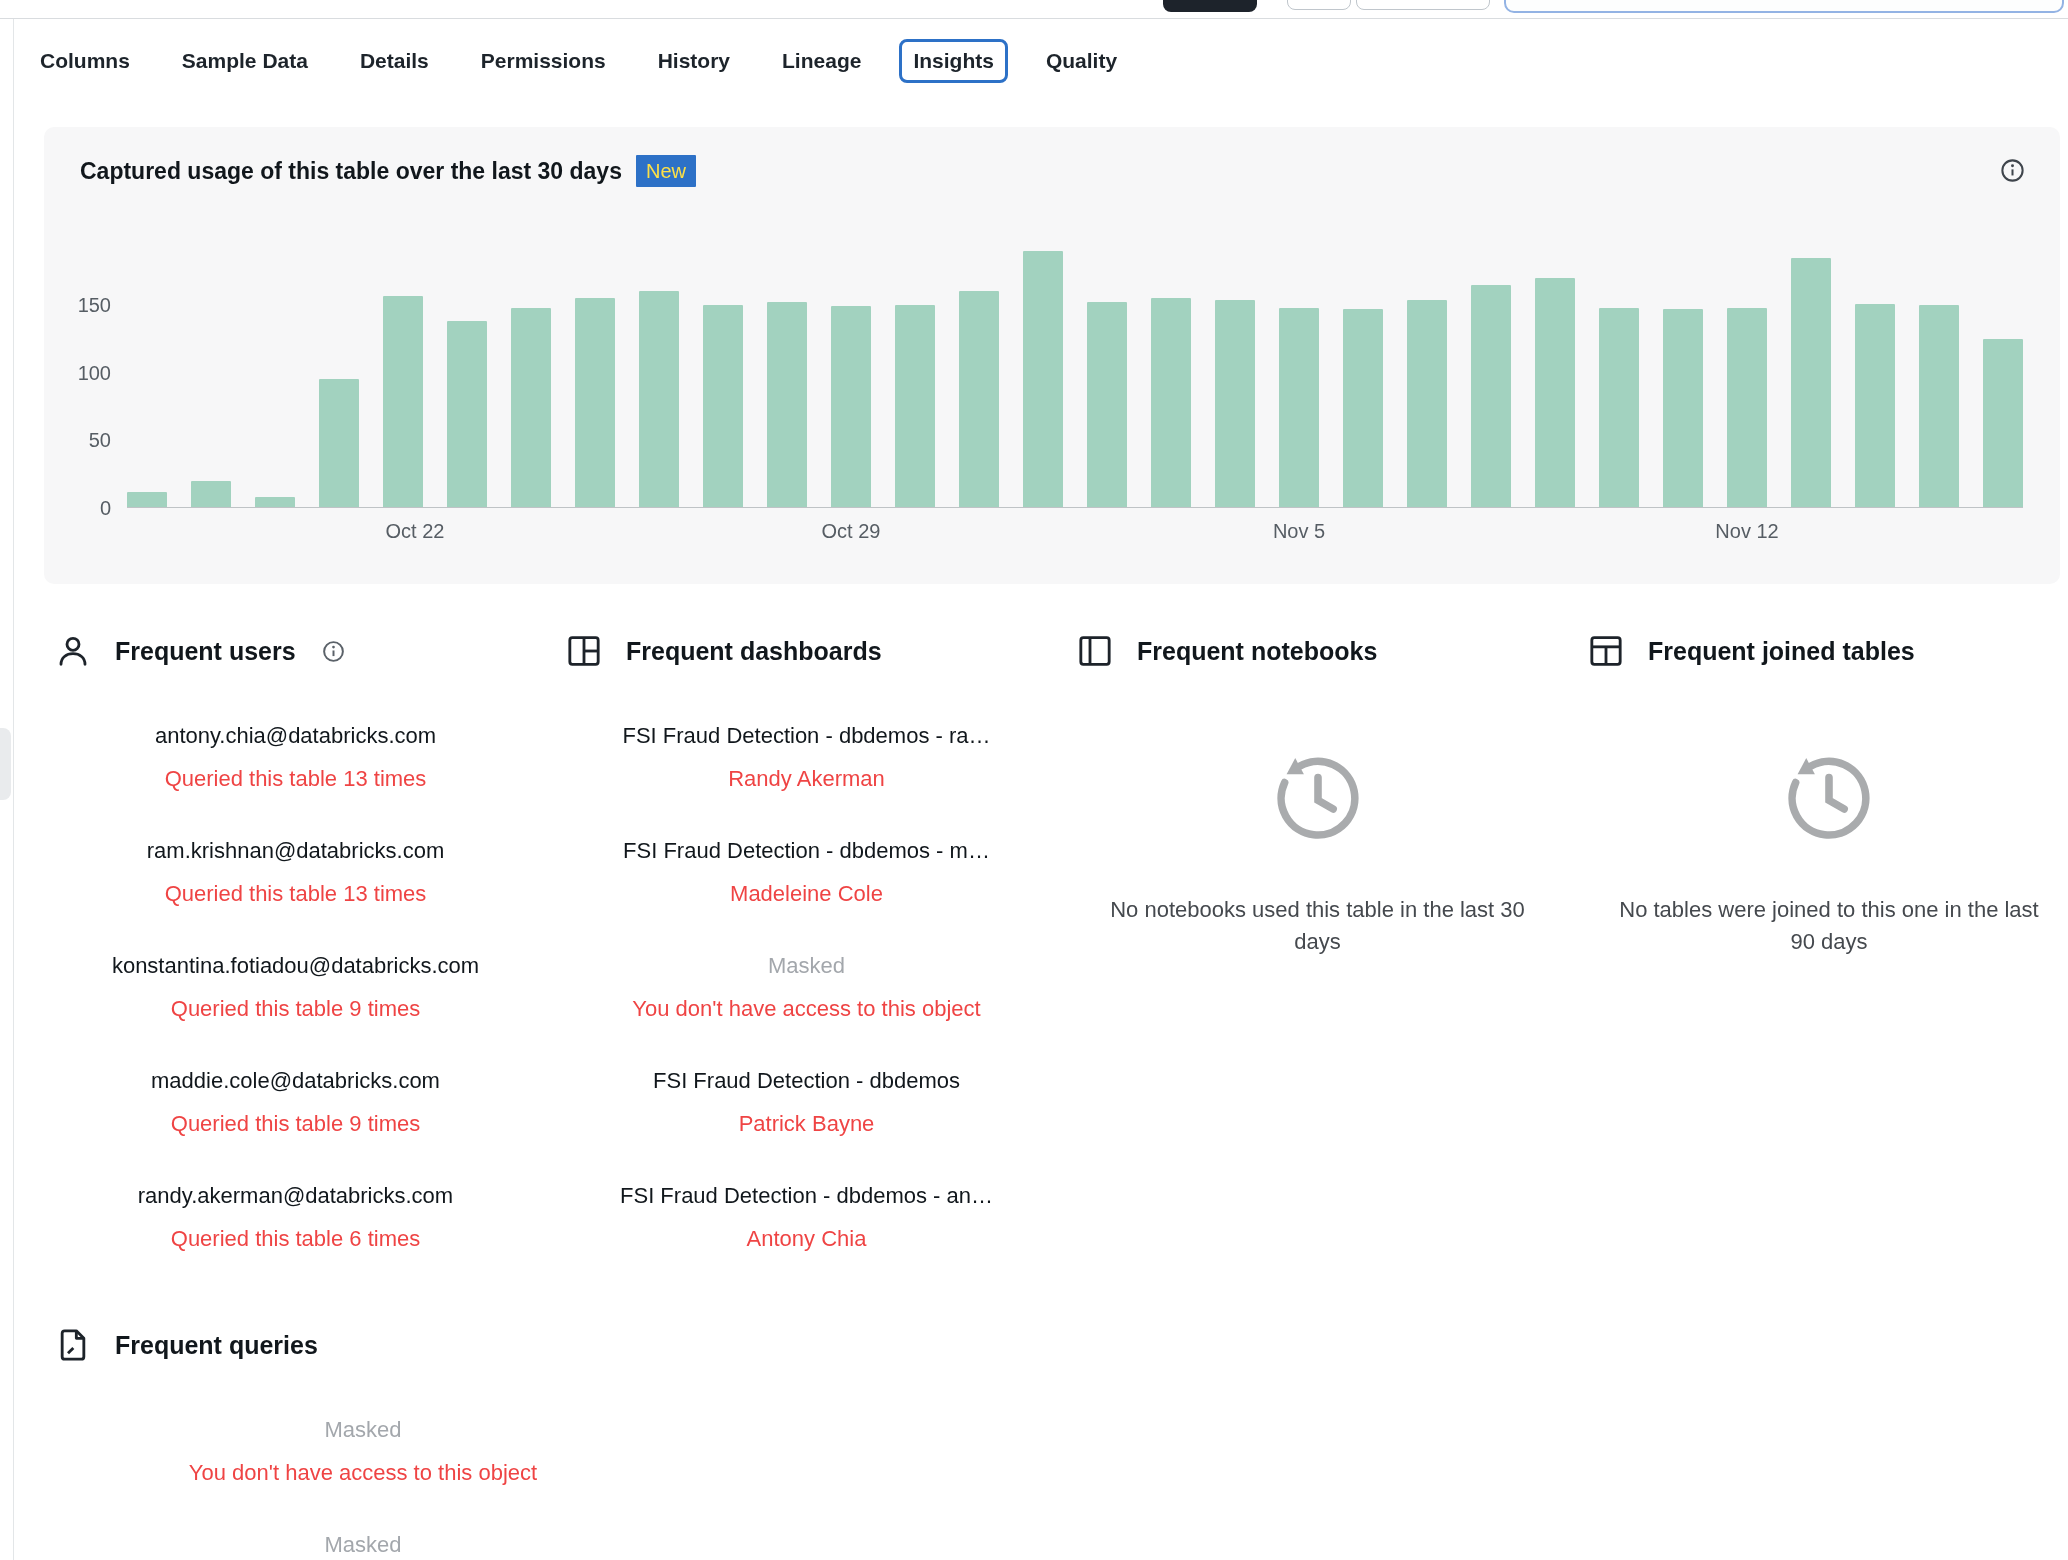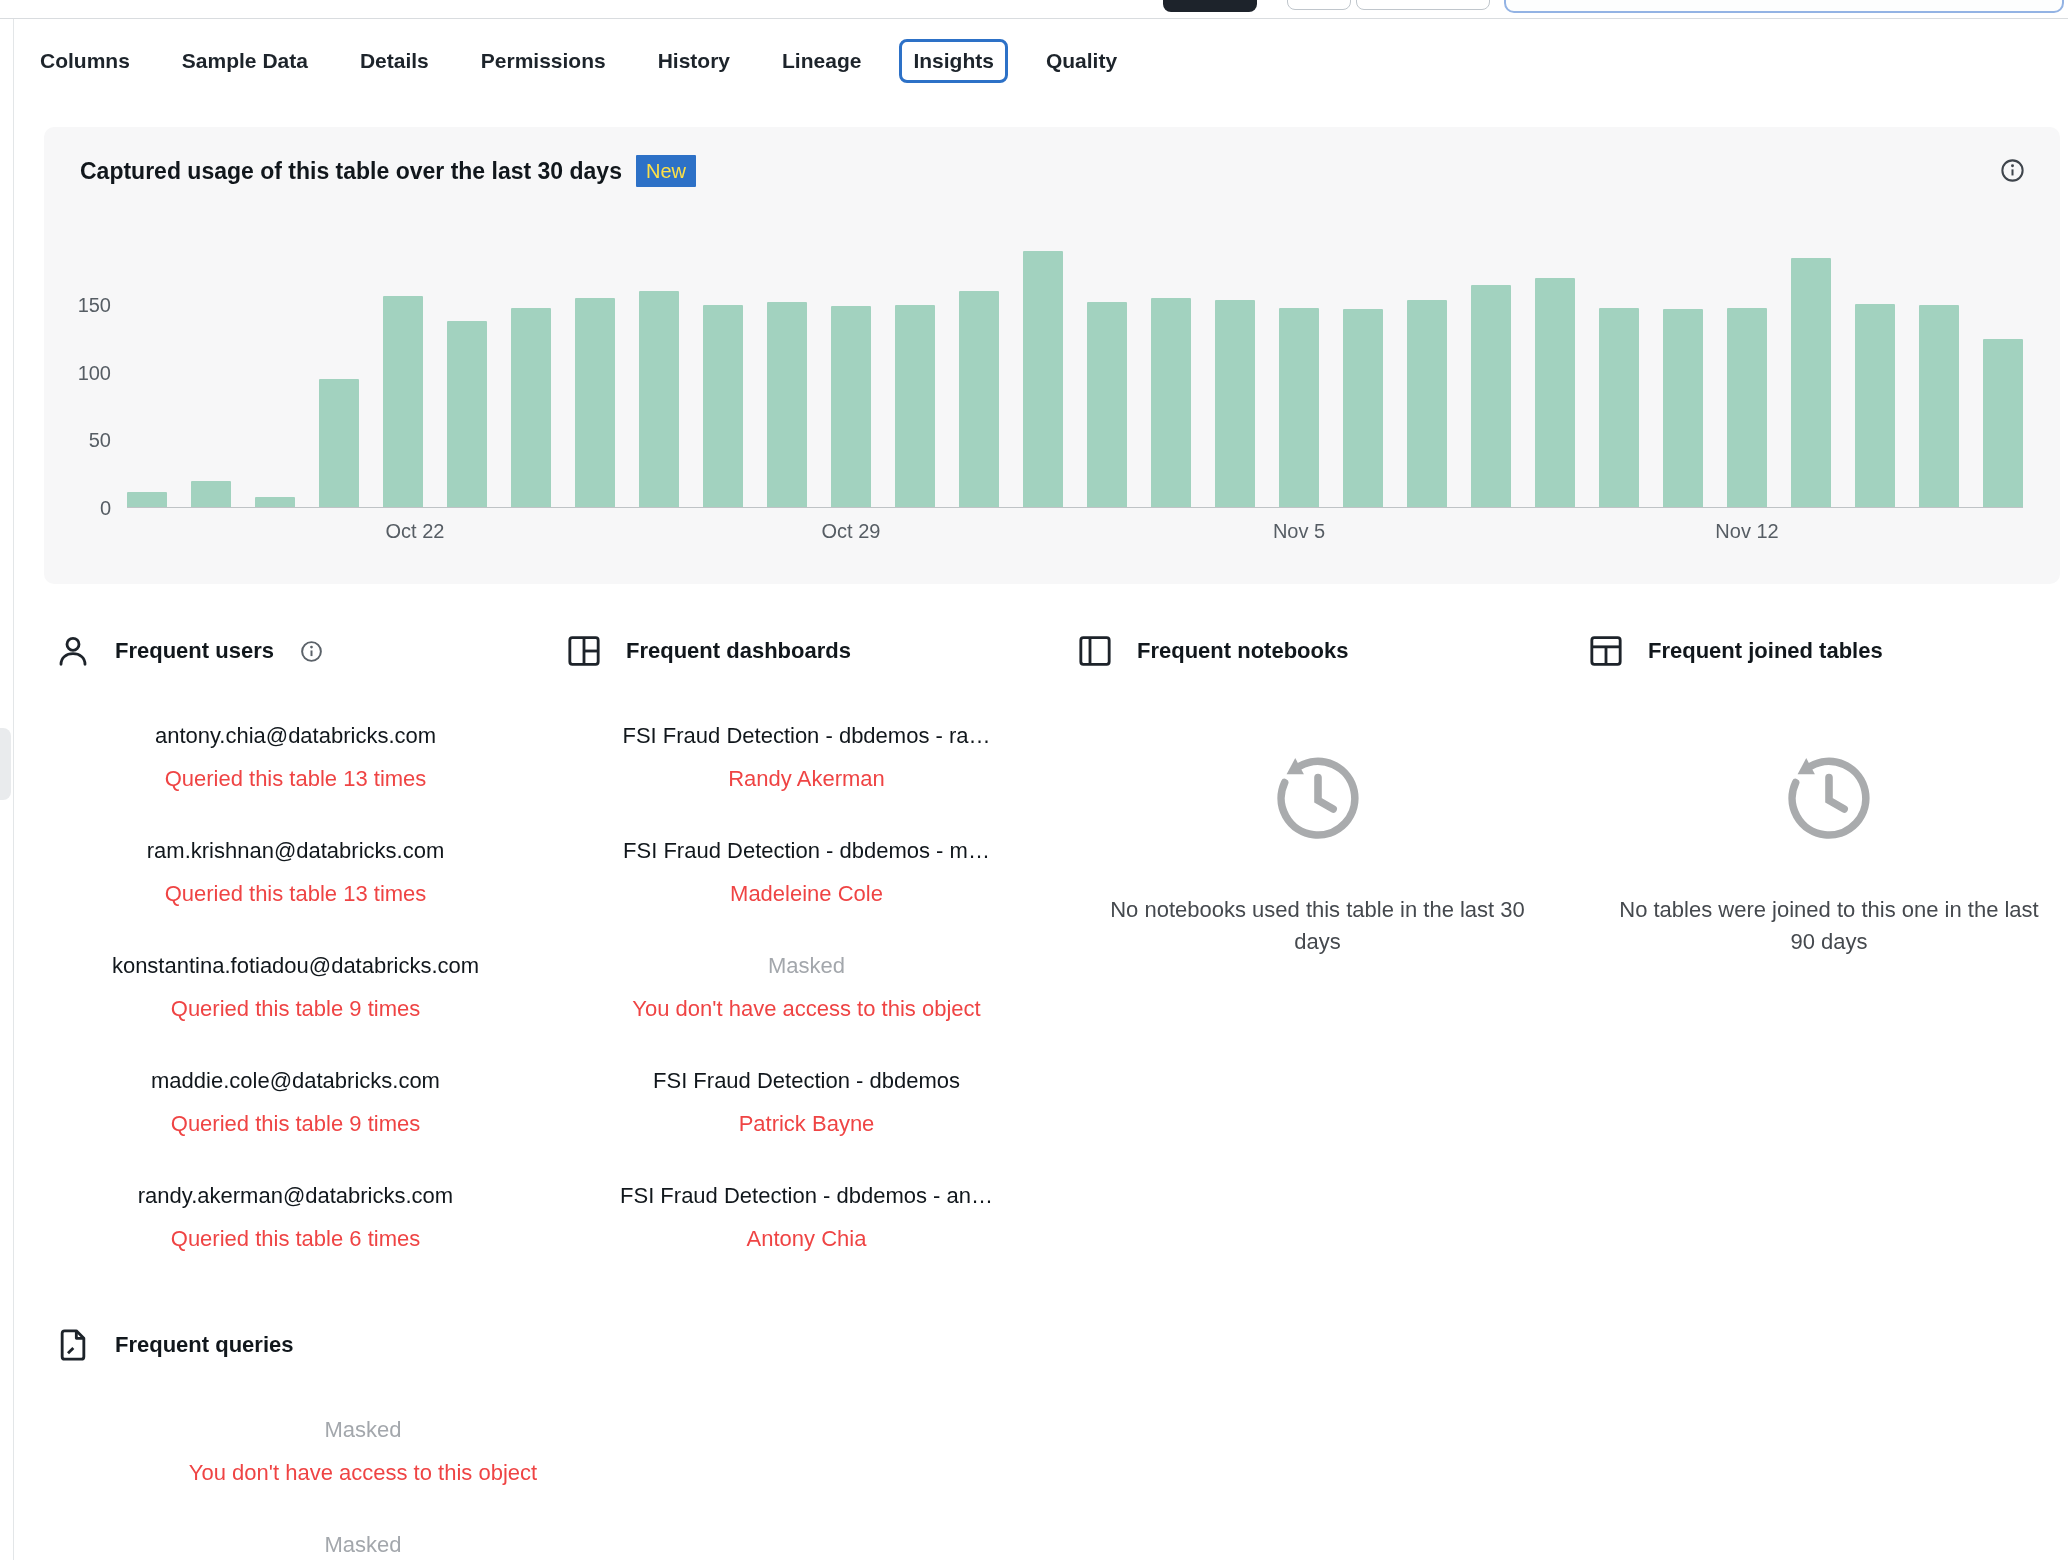--- a/index.html
+++ b/index.html
@@ -34,21 +34,21 @@
   .chart-bars { position:absolute; left:0; bottom:0; width:100%; height:100%; display:flex; align-items:flex-end; gap:24px; }
   .bar { flex:0 0 40px; width:40px; border-radius:1px; }
   .baseline { position:absolute; left:0; bottom:0; width:100%; height:1px; background:#bfc3c6; }
   .ytick { position:absolute; left:-78px; width:62px; text-align:right; font-size:20px; line-height:24px; color:#565d64; }
   .xtick { position:absolute; top:calc(100% + 12px); transform:translateX(-50%); font-size:20px; color:#565d64; white-space:nowrap; }
 
   
   .cols { position:absolute; left:53px; top:624px; display:grid; grid-template-columns:485px 485px 485px 486px; column-gap:26px; }
   .sec-header { display:flex; align-items:center; gap:22px; height:54px; margin-bottom:42px; }
   .sec-icon svg { width:40px; height:40px; display:block; }
-  .sec-title { font-size:22px; font-weight:700; white-space:nowrap; }
+  .sec-title { font-size:25px; font-weight:700; white-space:nowrap; }
   .info-small { width:25px; height:25px; margin-left:3px; }
   .item { margin-bottom:40px;text-align:center; }
   .item-title { font-size:22px; line-height:32px; margin-bottom:11px; }
   .item-sub { font-size:22px; line-height:32px; color:#ef4444; }
   .masked { color:#a3a7ac; }
 
   .empty { display:flex; flex-direction:column; align-items:center; margin-top:66px; }
   .empty svg { width:104px; height:104px; margin-bottom:46px; }
   .empty-text { width:440px; text-align:center; font-size:22px; line-height:32px; color:#45494e; }
 

